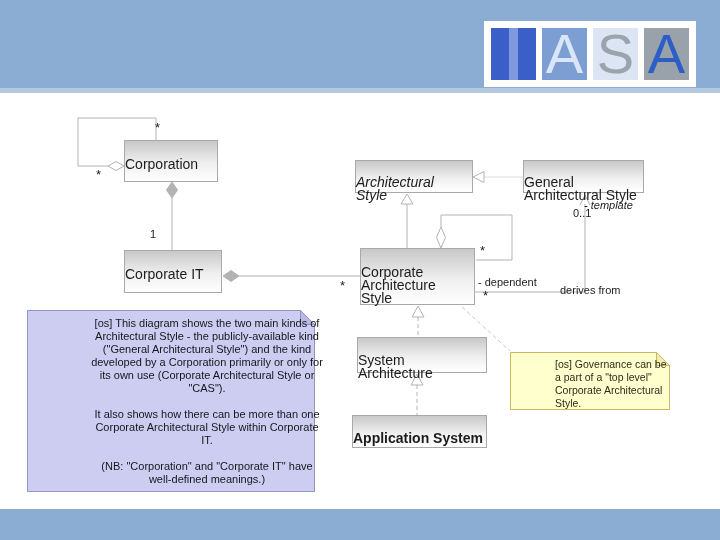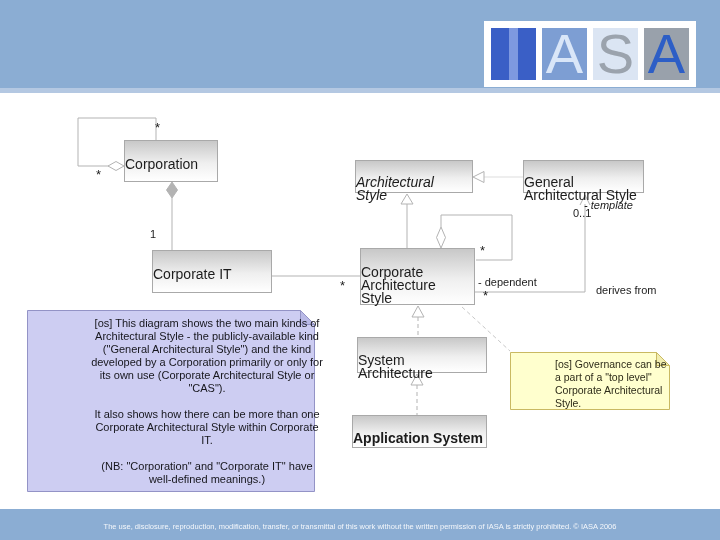--- a/index.html
+++ b/index.html
@@ -114,21 +114,21 @@
 
       <g fill="none" stroke="#c8c8c8" stroke-width="1">
         <path d="M462,214 L510,258" stroke-dasharray="4 3"></path>
       </g>
     </svg>
 
     <div class="uml-class" style="left:124px; top:47px; width:94px; height:42px;">
       <span>Corporation</span>
     </div>
 
-    <div class="uml-class" style="left:124px; top:157px; width:120px; height:43px;margin-left:28px;">
+    <div class="uml-class" style="left:124px; top:157px; width:98px; height:43px;">
       <span>Corporate IT</span>
     </div>
 
     <div class="uml-class italic" style="left:355px; top:67px; width:118px; height:33px; padding-top:2px;">
       <span>Architectural
 Style</span>
     </div>
 
     <div class="uml-class" style="left:523px; top:67px; width:121px; height:33px; padding-top:2px;">
       <span>General
@@ -150,21 +150,21 @@
       <span>Application System</span>
     </div>
 
     <div class="lbl star" style="left:155px; top:29px;">*</div>
     <div class="lbl star" style="left:96px; top:76px;">*</div>
     <div class="lbl" style="left:150px; top:136px;">1</div>
     <div class="lbl star" style="left:340px; top:187px;">*</div>
     <div class="lbl star" style="left:480px; top:152px;">*</div>
     <div class="lbl" style="left:478px; top:184px;">- dependent</div>
     <div class="lbl star" style="left:483px; top:197px;">*</div>
-    <div class="lbl" style="left:596px; top:192px;">derives from</div>
+    <div class="lbl" style="left:560px; top:192px;">derives from</div>
     <div class="lbl" style="left:551px; top:115px;margin-left:22px;">0..1</div>
     <div class="lbl" style="left:584px; top:107px;font-style:italic;">- template</div>
 
     <div class="note note-purple" style="left:27px; top:217px; width:288px; height:182px;">
       <svg width="288" height="182">
         <path d="M0.5,0.5 H273.5 L287.5,14.5 V181.5 H0.5 Z" fill="#cdcdf2" stroke="#9393c6"></path>
         <path d="M273.5,0.5 V14.5 H287.5 Z" fill="#b9b9e6" stroke="#9393c6"></path>
       </svg>
       <div class="note-text">[os] This diagram shows the two main kinds of
 Architectural Style - the publicly-available kind
@@ -187,17 +187,14 @@
         <path d="M146.5,0.5 V13.5 H159.5 Z" fill="#f1edaf" stroke="#c9b962"></path>
       </svg>
       <div class="note-text">[os] Governance can be
 a part of a "top level"
 Corporate Architectural
 Style.</div>
     </div>
 
   </div>
 
-  <div class="footer">
-    <div class="footer-text">The use, disclosure, reproduction, modification, transfer, or transmittal of this work without the written permission of IASA is strictly prohibited.  © IASA 2006</div>
-  </div>
 
 </div>
 
 </body></html>

